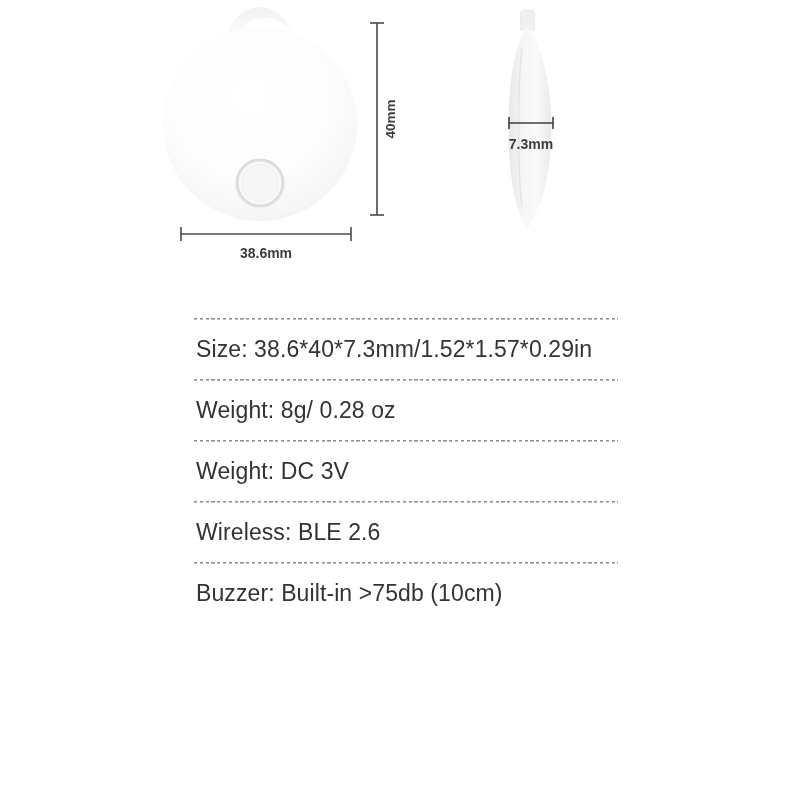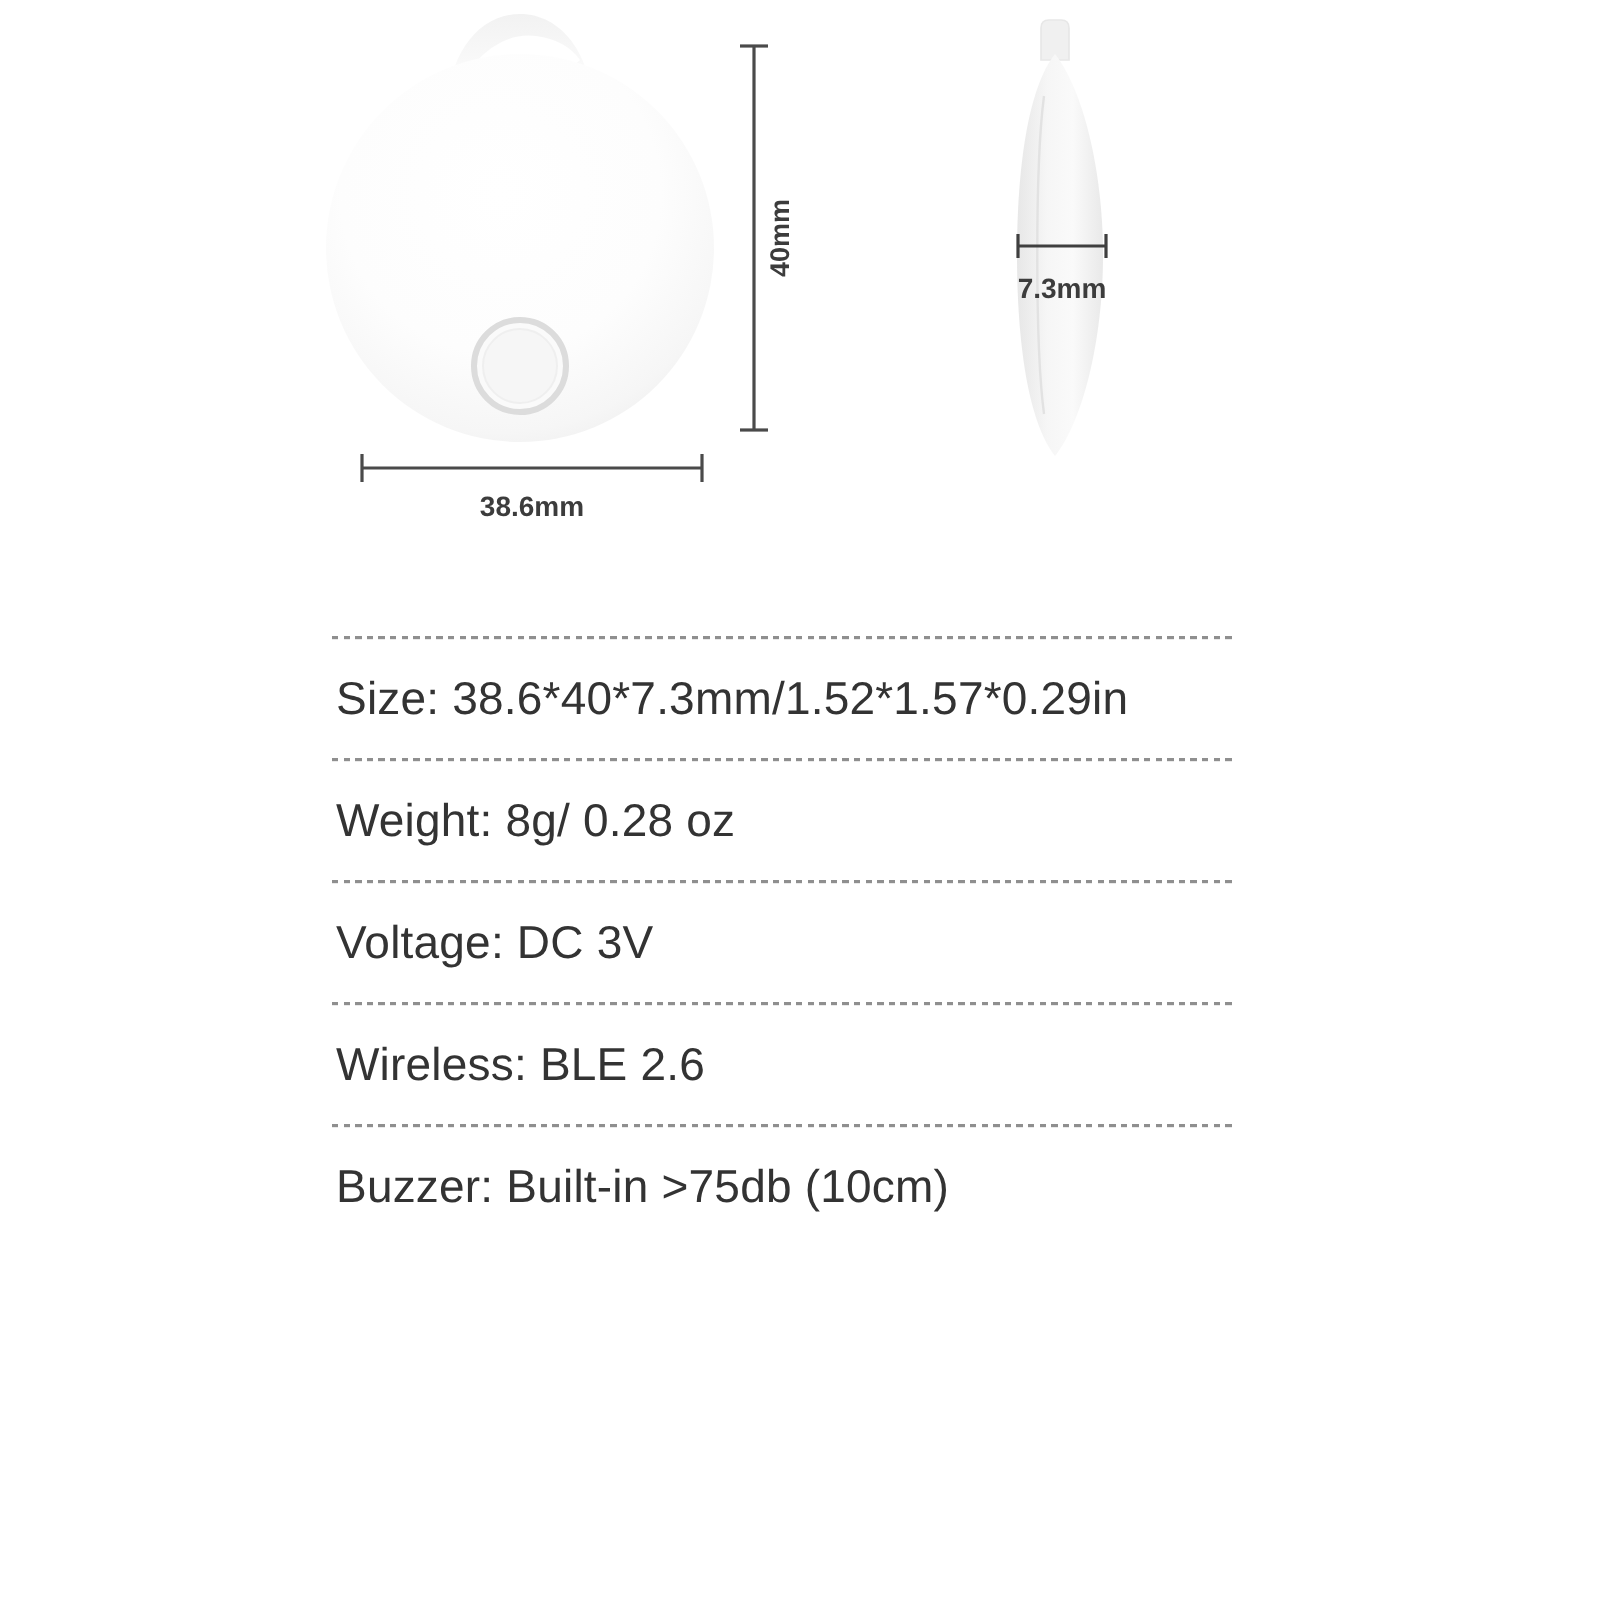--- a/index.html
+++ b/index.html
@@ -30,20 +30,21 @@
     position: absolute;
     left: 166px;
     top: 318px;
     width: 452px;
   }
   .spec-row {
     height: 61px;
     display: flex;
     flex-direction: column;
     justify-content: flex-start;
+    margin-left: 28px;
   }
   .dash-line {
     height: 2px;
     width: 100%;
     background-image: repeating-linear-gradient(90deg, #8f8f8f 0px, #8f8f8f 3.2px, transparent 3.2px, transparent 5.8px);
     background-size: 100% 1.6px;
     background-repeat: no-repeat;
     background-position: 0 0;
     flex: 0 0 auto;
   }
@@ -142,21 +143,21 @@
     <div class="spec-row">
       <div class="dash-line"></div>
       <div class="spec-text">Size: 38.6*40*7.3mm/1.52*1.57*0.29in</div>
     </div>
     <div class="spec-row">
       <div class="dash-line"></div>
       <div class="spec-text">Weight: 8g/ 0.28 oz</div>
     </div>
     <div class="spec-row">
       <div class="dash-line"></div>
-      <div class="spec-text">Voltage: DC 3V</div>
+      <div class="spec-text">Weight: DC 3V</div>
     </div>
     <div class="spec-row">
       <div class="dash-line"></div>
       <div class="spec-text">Wireless: BLE 2.6</div>
     </div>
     <div class="spec-row">
       <div class="dash-line"></div>
       <div class="spec-text">Buzzer: Built-in &gt;75db (10cm)</div>
     </div>
   </div>

